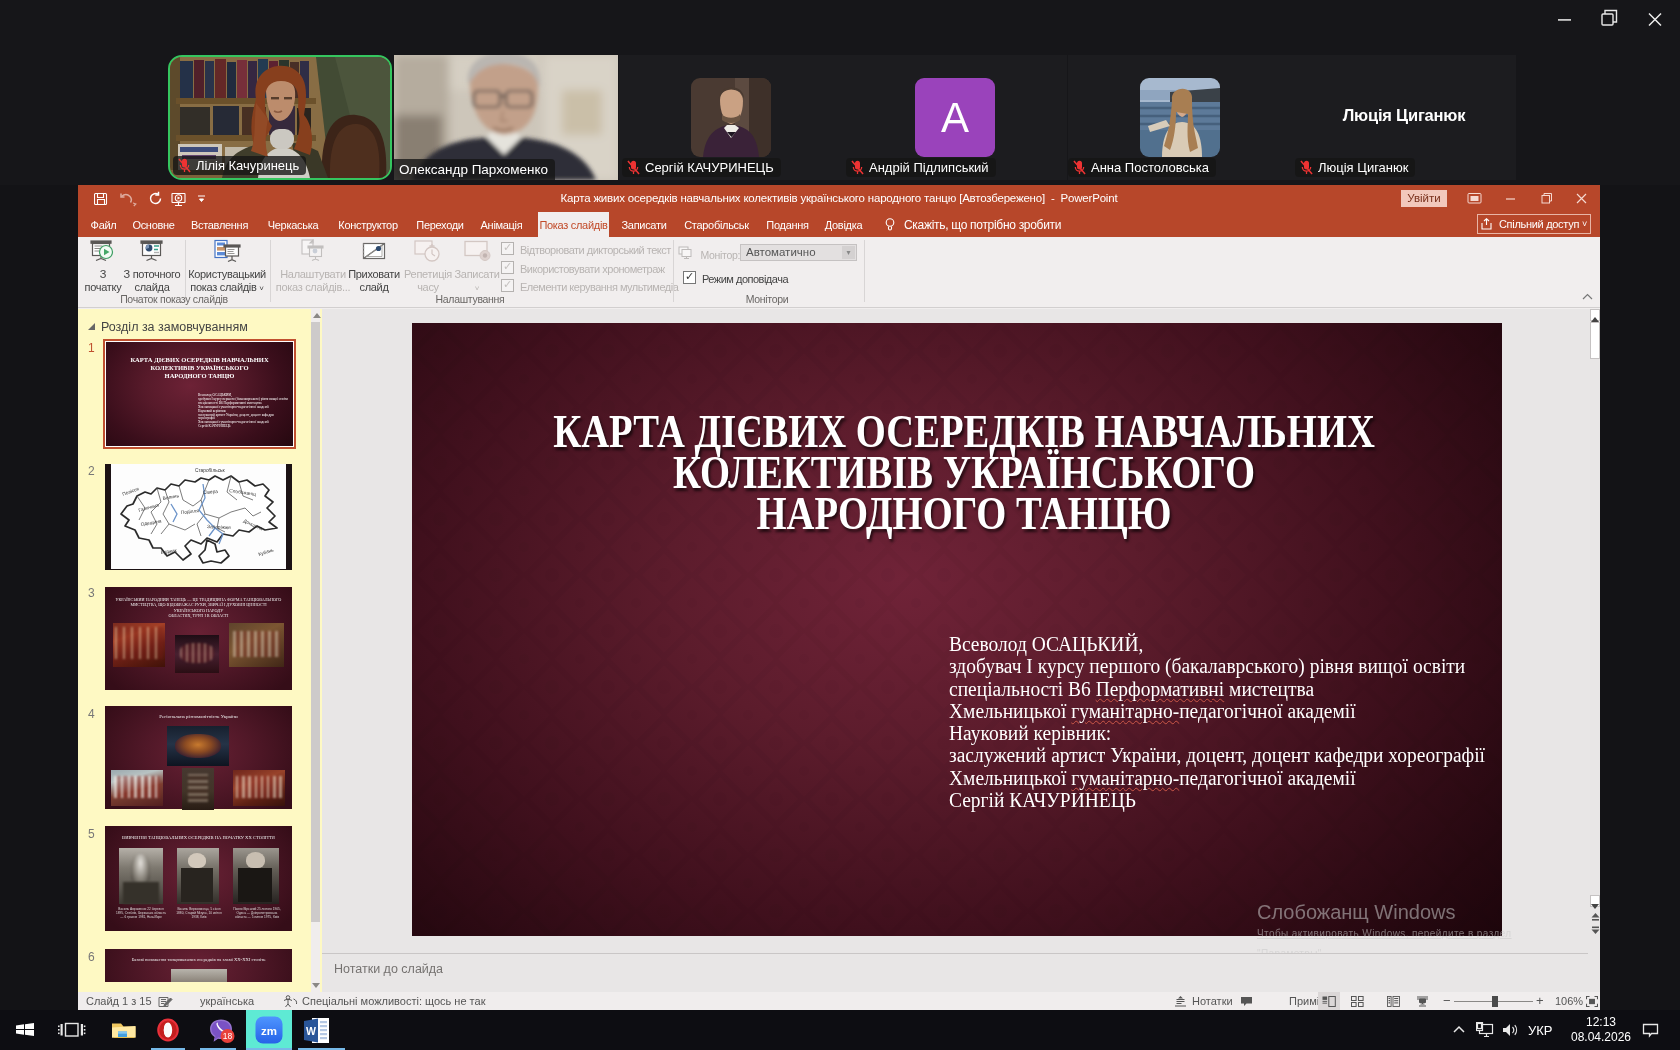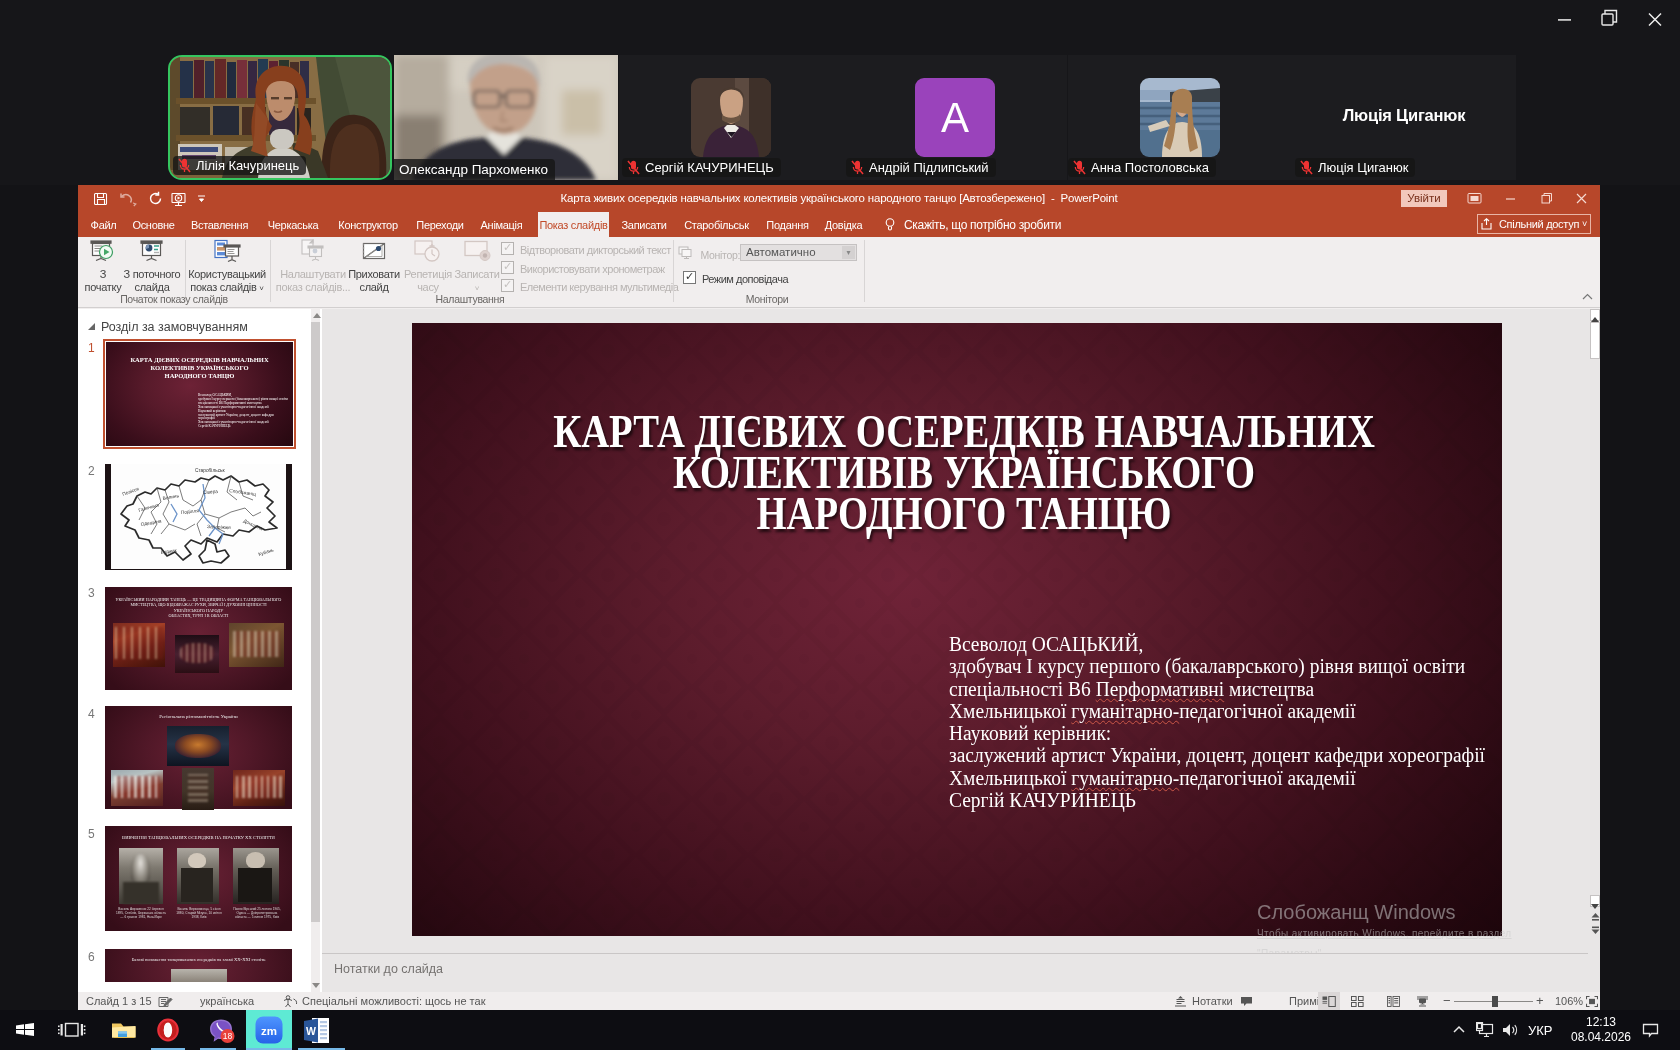--- a/index.html
+++ b/index.html
@@ -24,21 +24,21 @@
 .grplabel { position:absolute; top:56px; font-size:10.5px; letter-spacing:-0.3px; color:#6a6765; width:200px; text-align:center; }
 .rbtn { position:absolute; top:2px; text-align:center; font-size:11px; letter-spacing:-0.3px; color:#444; line-height:13px; white-space:nowrap; }
 .rbtn.dis { color:#b8b4b2; }
 .cb { position:absolute; left:0; top:2px; width:13px; height:13px; border:1px solid #b5b2b0; background:#f5f3f3; }
 .cb.dis::after { content:"✓"; position:absolute; left:1px; top:-2px; font-size:11px; color:#c3c0be; }
 .cb.on { border-color:#777; background:#fff; }
 .cb.on::after { content:"✓"; position:absolute; left:1px; top:-2px; font-size:11px; color:#333; }
 .cbl { margin-left:19px; font-size:11px; letter-spacing:-0.5px; color:#b8b4b2; line-height:18px; white-space:nowrap; }
 
 #content { position:absolute; left:0; top:124px; width:100%; height:683px; background:#e8e6e6; }
-#panel { position:absolute; left:0; top:0; width:244px; height:683px; background:#ffffff; overflow:hidden; }
+#panel { position:absolute; left:0; top:0; width:244px; height:683px; background:#fef9c3; overflow:hidden; }
 #slidearea { position:absolute; left:244px; top:0; width:1266px; height:644px; background:#e8e6e6; }
 #mainslide { position:absolute; left:90px; top:14px; width:1090px; height:613px; background:radial-gradient(ellipse 780px 560px at 45% 42%, #702338 0%, #5c1c2c 30%, #40101d 62%, #260810 88%, #1d050b 100%); }
 #notesbar { position:absolute; left:244px; top:768px; width:1266px; height:39px; background:#e8e6e6; border-top:1px solid #c9c6c6; color:#757270; font-size:12.5px; }
 #statusbar { position:absolute; left:0; top:807px; width:100%; height:18px; background:#f0eded; color:#555; font-size:11px; }
 
 #slidetitle { position:absolute; left:7px; top:88px; width:100%; text-align:center; color:#fff;
   font-family:"Liberation Serif", serif; font-weight:bold; font-size:46px; line-height:41px;
   transform:scaleX(0.84); text-shadow: 2px 2.5px 3px rgba(0,0,0,0.65); }
 #slidebody { position:absolute; left:537px; top:310px; width:620px; color:#fff;
   font-family:"Liberation Serif", serif; font-size:20.5px; line-height:22.3px; transform:scaleX(0.95); transform-origin:left top; }

